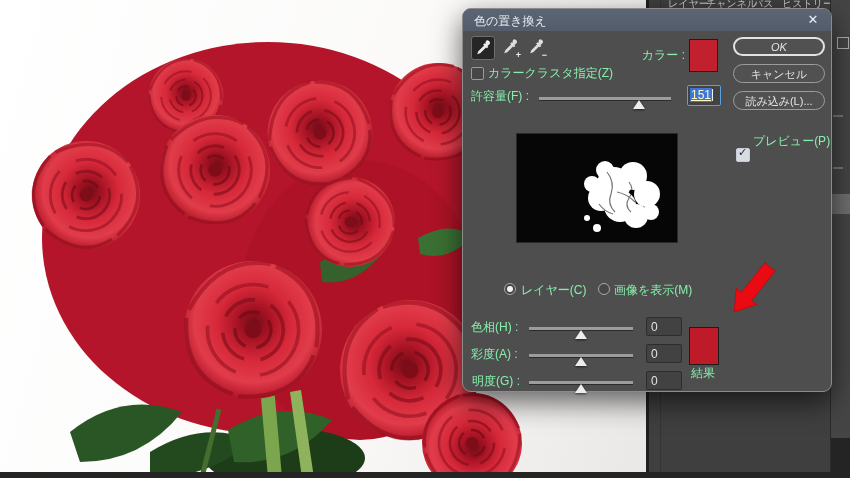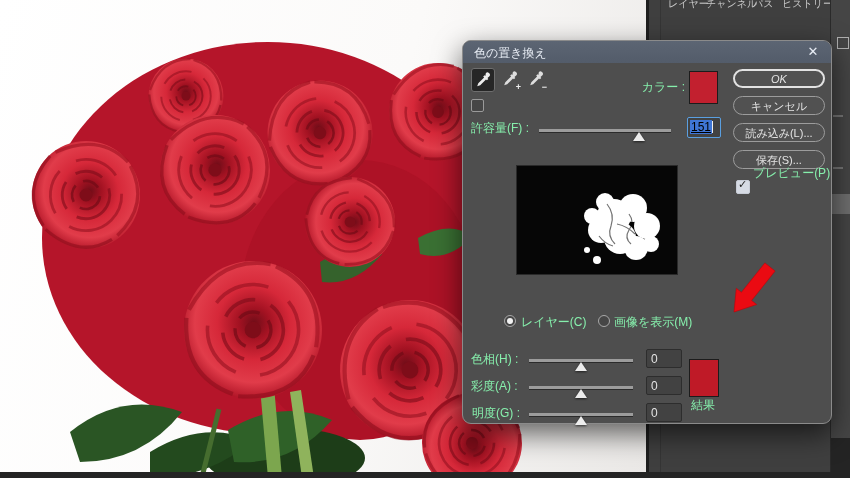--- a/index.html
+++ b/index.html
@@ -20,21 +20,21 @@
   #side-strip{position:absolute;left:184px;top:0;width:20px;height:478px;background:#454545;border-left:1px solid #2a2a2a;}
   #side-strip .sq-icon{position:absolute;left:6px;top:37px;width:10px;height:10px;border:1px solid #b0b0b0;background:transparent;}
   #side-strip .frag{position:absolute;left:2px;width:10px;height:2px;background:#8a8a8a;opacity:.7;}
   #side-strip .bar{position:absolute;left:-1px;top:194px;width:21px;height:20px;background:#6e6e6e;}
   #side-strip .dark{position:absolute;left:0;top:438px;width:20px;height:40px;background:#242424;}
   #bottom-strip{position:absolute;left:0;top:472px;width:850px;height:6px;background:#242424;z-index:3;}
 
   
   #dialog{position:absolute;left:462px;top:8px;width:368px;height:382px;z-index:10;
     background:#4e4e4e;border:1px solid #8b8b8b;border-radius:9px;
-    box-shadow:0 10px 28px rgba(0,0,0,.6);margin-top:32px;}
+    box-shadow:0 10px 28px rgba(0,0,0,.6);}
   #dlg-titlebar{position:absolute;left:0;top:0;width:100%;height:22px;
     background:linear-gradient(#5c6573,#535c6a);border-radius:8px 8px 0 0;}
   #dlg-title{position:absolute;left:11px;top:4px;font-size:12px;color:#e8edf5;}
   #dlg-close{position:absolute;right:10px;top:2px;width:16px;height:16px;
     font-size:13px;color:#e8edf5;text-align:center;line-height:17px;cursor:pointer;}
 
   .lbl{position:absolute;font-size:12px;color:#86efac;white-space:nowrap;}
 
   .tool-btn{position:absolute;top:27px;width:22px;height:22px;border-radius:3px;}
   .tool-btn.selected{background:#262626;border:1px solid #6e6e6e;}
@@ -50,21 +50,21 @@
   .checkbox .mark{position:absolute;left:1px;top:-3px;font-size:11px;color:#1d1d1d;font-weight:bold;}
 
   .track{position:absolute;height:3px;background:#9c9c9c;border-bottom:1px solid #2b2b2b;}
   .thumb{position:absolute;width:0;height:0;border-left:6px solid transparent;
     border-right:6px solid transparent;border-bottom:9px solid #ededed;
     filter:drop-shadow(0 1px 1px rgba(0,0,0,.6));}
 
   .valbox{position:absolute;background:#424242;border:1px solid #2d2d2d;border-radius:2px;
     font-size:12px;color:#e3e3e3;padding:2px 4px;box-sizing:border-box;}
   #tolerance-box{left:224px;top:76px;width:34px;height:21px;border-color:#5a9fe0;padding:2px 2px;}
-  #tolerance-box .sel{background:#3f76d6;color:#000000;padding:0 1px;text-decoration:underline;}
+  #tolerance-box .sel{background:#3f76d6;color:#fef9c3;padding:0 1px;text-decoration:underline;}
   #tolerance-box .caret{display:inline-block;width:1px;height:12px;background:#efefef;vertical-align:-2px;}
 
   #preview-box{position:absolute;left:53px;top:124px;width:160px;height:108px;background:#060606;border:1px solid #2a2a2a;}
 
   .radio{position:absolute;width:12px;height:12px;border:1px solid #a8a8a8;border-radius:50%;background:#464646;box-sizing:border-box;}
   .radio.selected::after{content:"";position:absolute;left:2px;top:2px;width:6px;height:6px;border-radius:50%;background:#f2f2f2;}
 
   .dlg-btn{position:absolute;left:270px;width:92px;height:19px;border-radius:10px;
     background:#515151;border:1px solid #9c9c9c;color:#e4e4e4;font-size:11px;
     text-align:center;line-height:18px;cursor:pointer;box-sizing:border-box;}
@@ -165,20 +165,21 @@
       <svg width="16" height="16" viewBox="0 0 16 16">
         <path d="M10.8 1.2a2.4 2.4 0 0 1 3.9 2.7l-2.2 2.2.8.8-1.4 1.4-.9-.9-5.8 5.8-3 1.1 1.1-3 5.8-5.8-.9-.9 1.4-1.4.8.8z" fill="#dedede"></path>
       </svg>
       <span class="tool-sub">−</span>
     </div>
 
     <div class="lbl" style="left:150px;top:38px;width:72px;text-align:right">カラー :</div>
     <div id="color-swatch" class="swatch"></div>
 
     <div class="checkbox" style="left:8px;top:58px"></div>
+    <div class="lbl" style="left:25px;top:56px">カラークラスタ指定(Z)</div>
 
     <div class="lbl" style="left:8px;top:79px">許容量(F) :</div>
     <div class="track" style="left:76px;top:88px;width:132px"></div>
     <div class="thumb" style="left:170px;top:91px"></div>
     <div id="tolerance-box" class="valbox"><span class="sel">151</span><span class="caret"></span></div>
 
     <div id="preview-box">
       <svg width="158" height="106" viewBox="0 0 158 106">
         <g fill="#ffffff">
           <circle cx="97" cy="50" r="17"></circle>
@@ -221,21 +222,20 @@
     <div class="track" style="left:66px;top:372px;width:104px"></div>
     <div class="thumb" style="left:112px;top:375px"></div>
     <div class="valbox" style="left:183px;top:362px;width:36px;height:19px">0</div>
 
     <div id="result-swatch" class="swatch"></div>
     <div class="lbl" style="left:226px;top:356px;width:28px;text-align:center">結果</div>
 
     <div class="dlg-btn default" style="top:28px">OK</div>
     <div class="dlg-btn" style="top:82px">読み込み(L)...</div>
     <div class="dlg-btn" style="top:55px">キャンセル</div>
-    <div class="dlg-btn" style="top:109px">保存(S)...</div>
 
     <div class="checkbox checked" style="left:273px;top:139px;width:12px;height:12px">
       <span class="mark">✓</span>
     </div>
     <div class="lbl" style="left:290px;top:124px">プレビュー(P)</div>
   </div>
 
   <svg id="arrow-annotation" width="56" height="56" viewBox="0 0 56 56">
     <polygon points="42.9,0.9 53.1,9.1 29.6,38.5 34.7,42.5 12,50 14.3,26.3 19.4,30.3" fill="#ea0a12" stroke="#c00009" stroke-width="0.6"></polygon>
   </svg>

